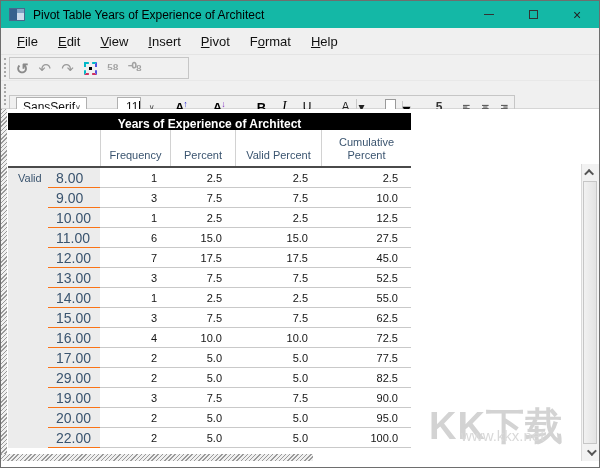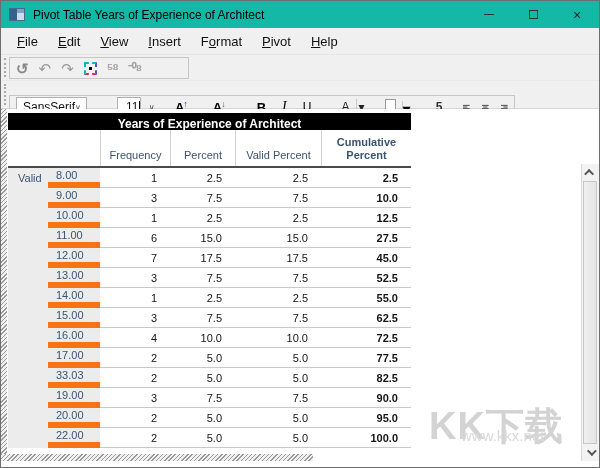--- a/index.html
+++ b/index.html
@@ -65,27 +65,27 @@
 
   .pivot { position:absolute; left:7px; top:4px; width:403px; }
   .ptitle { height:17px; background:#000; color:#fff; font-weight:bold; font-size:12px; text-align:center; line-height:23px; }
   .hrow { display:flex; height:38px; border-bottom:2px solid #4a4a4a; }
   .hrow > div, .trow > div { flex:0 0 auto; }
   .hrow > :nth-child(1), .trow > :nth-child(1) { width:40px; }
   .hrow > :nth-child(2), .trow > :nth-child(2) { width:52px; }
   .hrow > :nth-child(3), .trow > :nth-child(3) { width:70px; }
   .hrow > :nth-child(4), .trow > :nth-child(4) { width:65px; }
   .hrow > :nth-child(5), .trow > :nth-child(5) { width:86px; }
-  .hrow > :nth-child(6), .trow > :nth-child(6) { width:90px;font-weight:bold; }
+  .hrow > :nth-child(6), .trow > :nth-child(6) { width:90px; }
   .hcell { display:flex; align-items:flex-end; justify-content:center; text-align:center;
            color:#3a546f; font-size:11px; line-height:13px; padding-bottom:4px; }
   .hrow > :nth-child(n+3) { border-left:1px solid #d2d2d2; }
   .trow { display:flex; height:20px; }
   .cvalid { background:#ececec; color:#3a546f; font-size:11px; display:flex; align-items:center; padding-left:10px;text-align:center; }
-  .cval { background:#ececec; color:#3a546f; font-size:11px; display:flex; align-items:center; padding-left:8px; border-bottom:6px solid #f97316; }
+  .cval { background:#ececec; color:#3a546f; font-size:14px; display:flex; align-items:center; padding-left:8px; border-bottom:1px solid #f97316; }
   .cd { font-size:11px; color:#141414; display:flex; align-items:center; justify-content:flex-end; padding-right:13px; border-bottom:1px solid #c9c9c9; }
 
   
   .vscroll { position:absolute; left:580px; top:55px; width:18px; height:297px; background:#f4f4f4; border-left:1px solid #dadada; z-index:3; }
   .sbtn { position:absolute; left:0; width:17px; height:17px; display:flex; align-items:center; justify-content:center; background:#f2f2f2; }
   .sbtn.up { top:0; } .sbtn.dn { bottom:0; }
   .chev-ic { width:7px; height:7px; border-left:2px solid #555; border-top:2px solid #555; }
   .chev-ic.u { transform:rotate(45deg) translateY(2px); }
   .chev-ic.d { transform:rotate(225deg) translateY(2px); }
   .sthumb { position:absolute; left:1px; right:2px; top:17px; bottom:17px; background:linear-gradient(to right,#f1f1f1,#e3e3e3); border:1px solid #c6c6c6; }
@@ -111,22 +111,22 @@
     <div class="winbtn">
         <span class="closex">×</span>
       </div>
   </div>
 
   <div class="menubar">
       <div class="mi"><u>F</u>ile</div>
       <div class="mi"><u>E</u>dit</div>
       <div class="mi"><u>V</u>iew</div>
       <div class="mi"><u>I</u>nsert</div>
+      <div class="mi"><u>P</u>ivot</div>
       <div class="mi">F<u>o</u>rmat</div>
-      <div class="mi"><u>P</u>ivot</div>
       <div class="mi"><u>H</u>elp</div>
     </div>
 
   <div class="toolbar1">
     <div class="grip"></div>
     <div class="tb-group t1g">
       <span class="ticon undo">↺</span>
       <span class="ticon">↶</span>
       <span class="ticon">↷</span>
       <span class="sel-ic"></span>
@@ -284,21 +284,21 @@
           <div class="trow">
             <div class="cvalid"></div>
             <div class="cval">17.00</div>
             <div class="cd">2</div>
             <div class="cd">5.0</div>
             <div class="cd">5.0</div>
             <div class="cd">77.5</div>
           </div>
           <div class="trow">
             <div class="cvalid"></div>
-            <div class="cval">33.03</div>
+            <div class="cval">29.00</div>
             <div class="cd">2</div>
             <div class="cd">5.0</div>
             <div class="cd">5.0</div>
             <div class="cd">82.5</div>
           </div>
           <div class="trow">
             <div class="cvalid"></div>
             <div class="cval">19.00</div>
             <div class="cd">3</div>
             <div class="cd">7.5</div>

